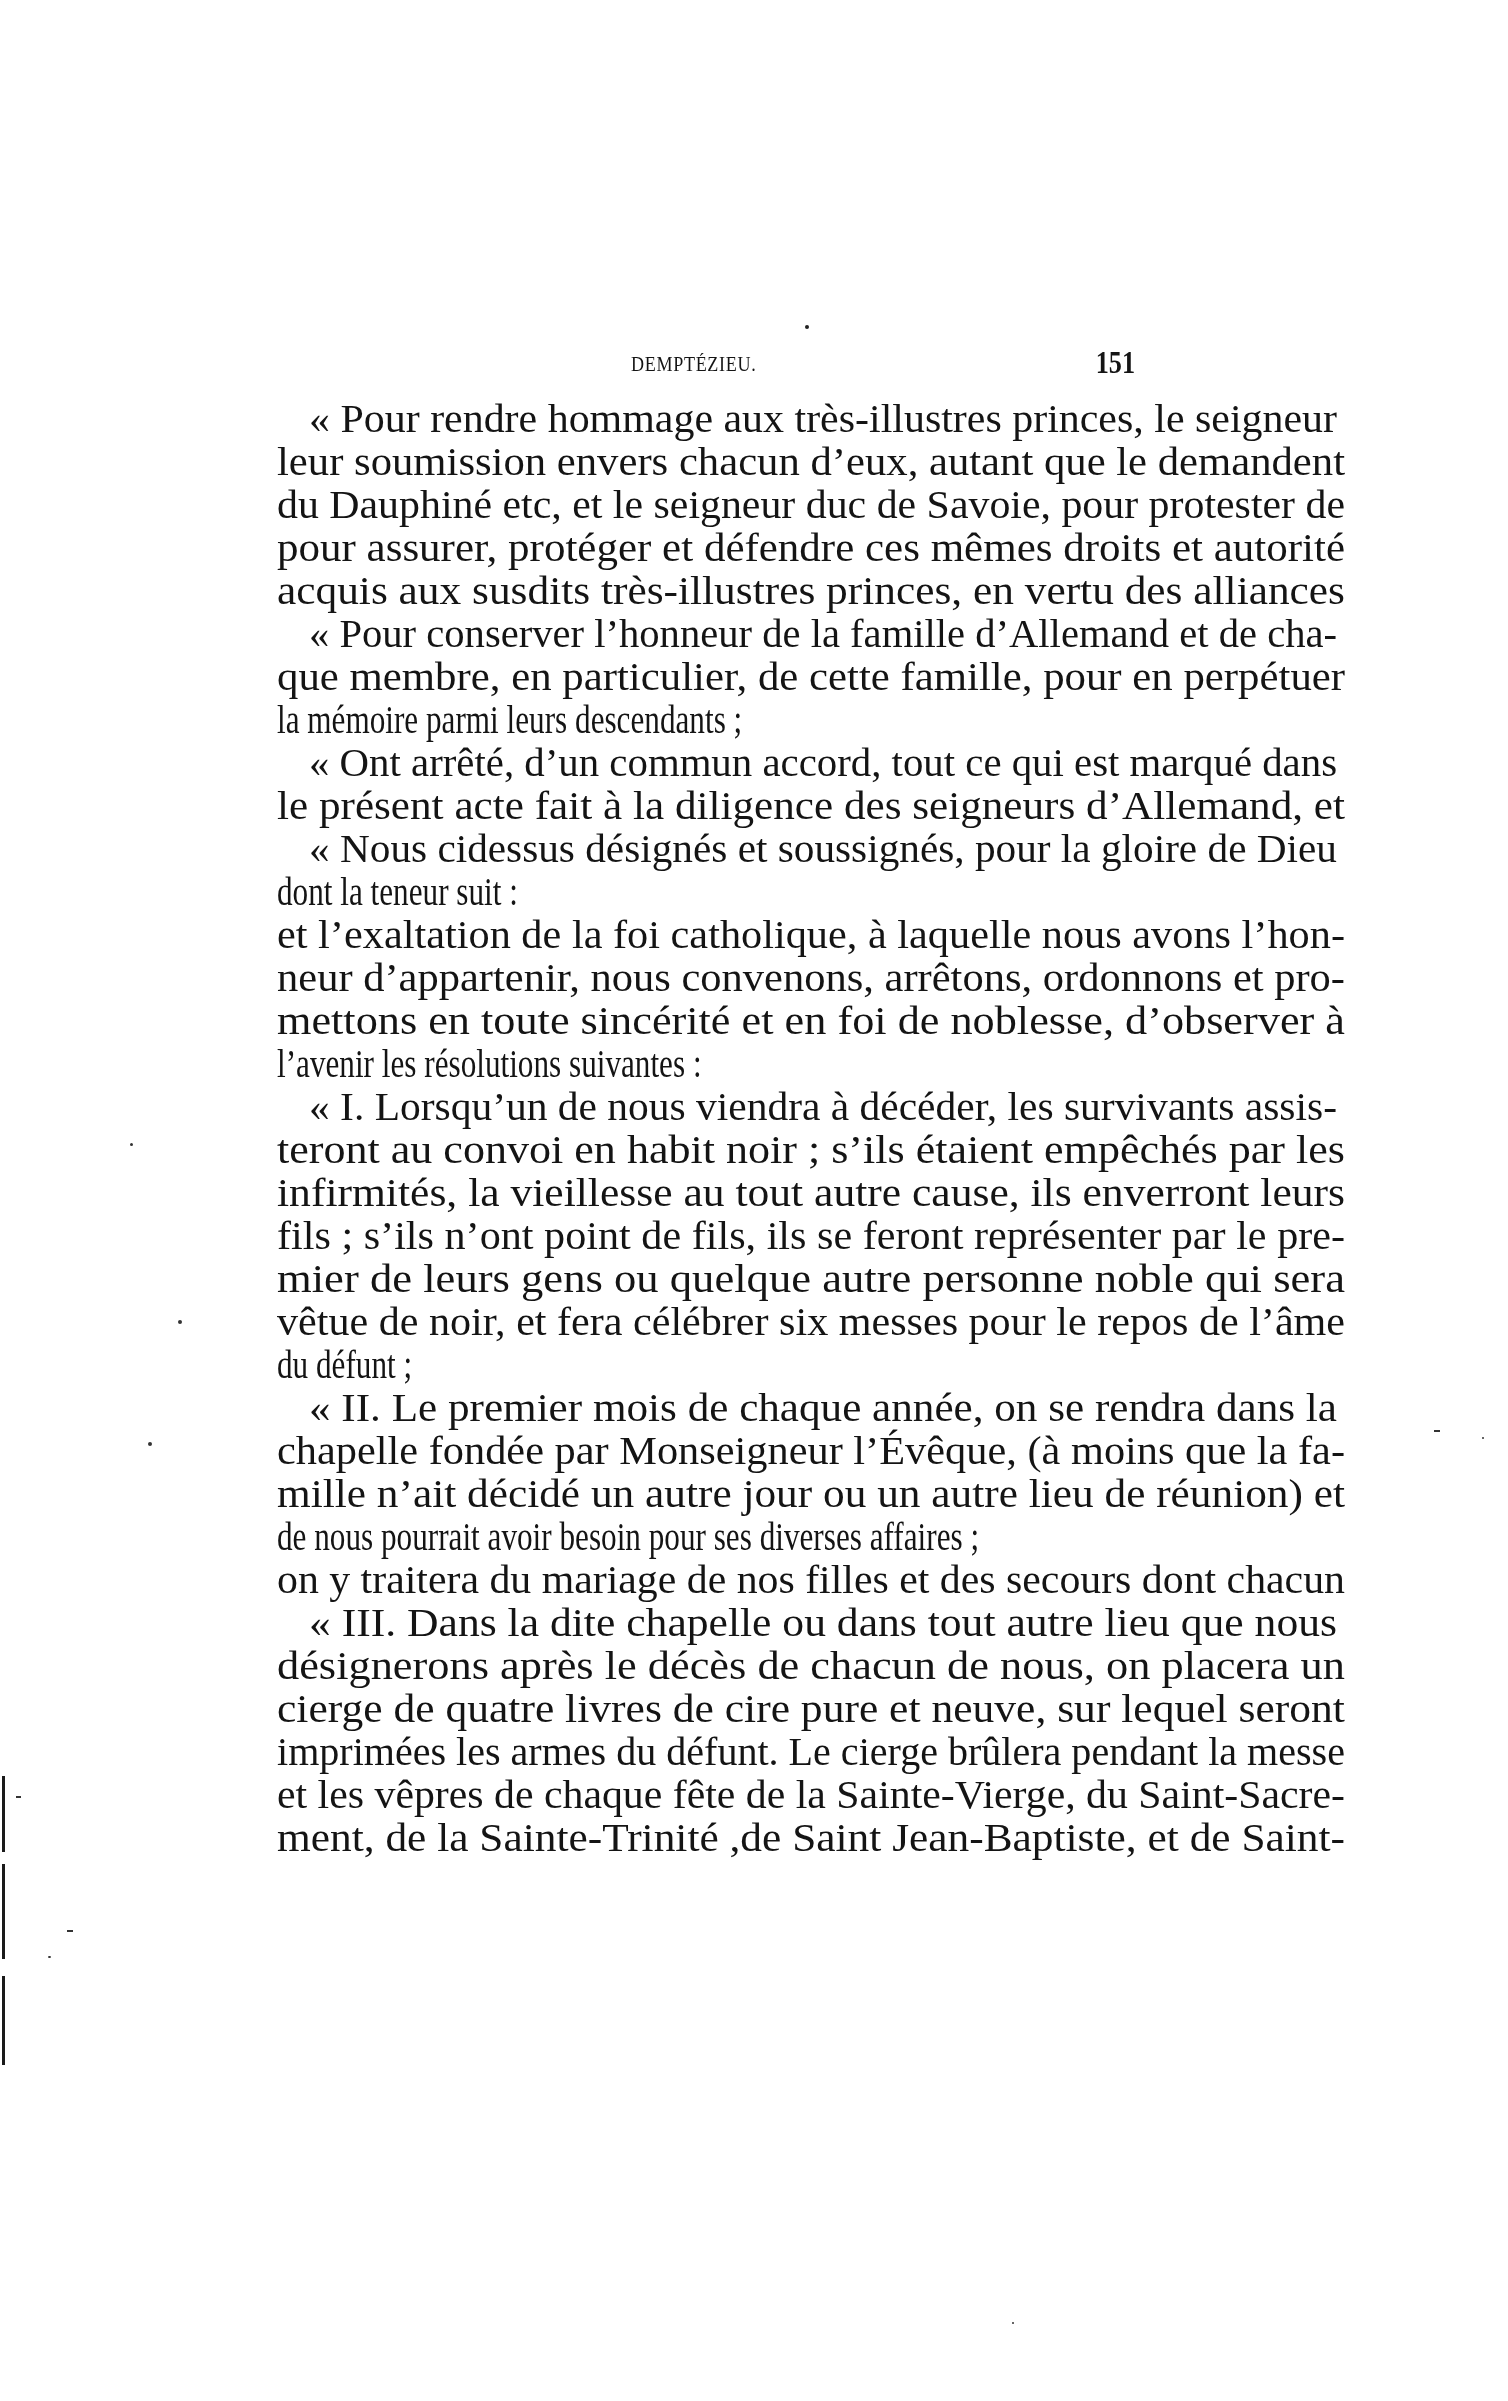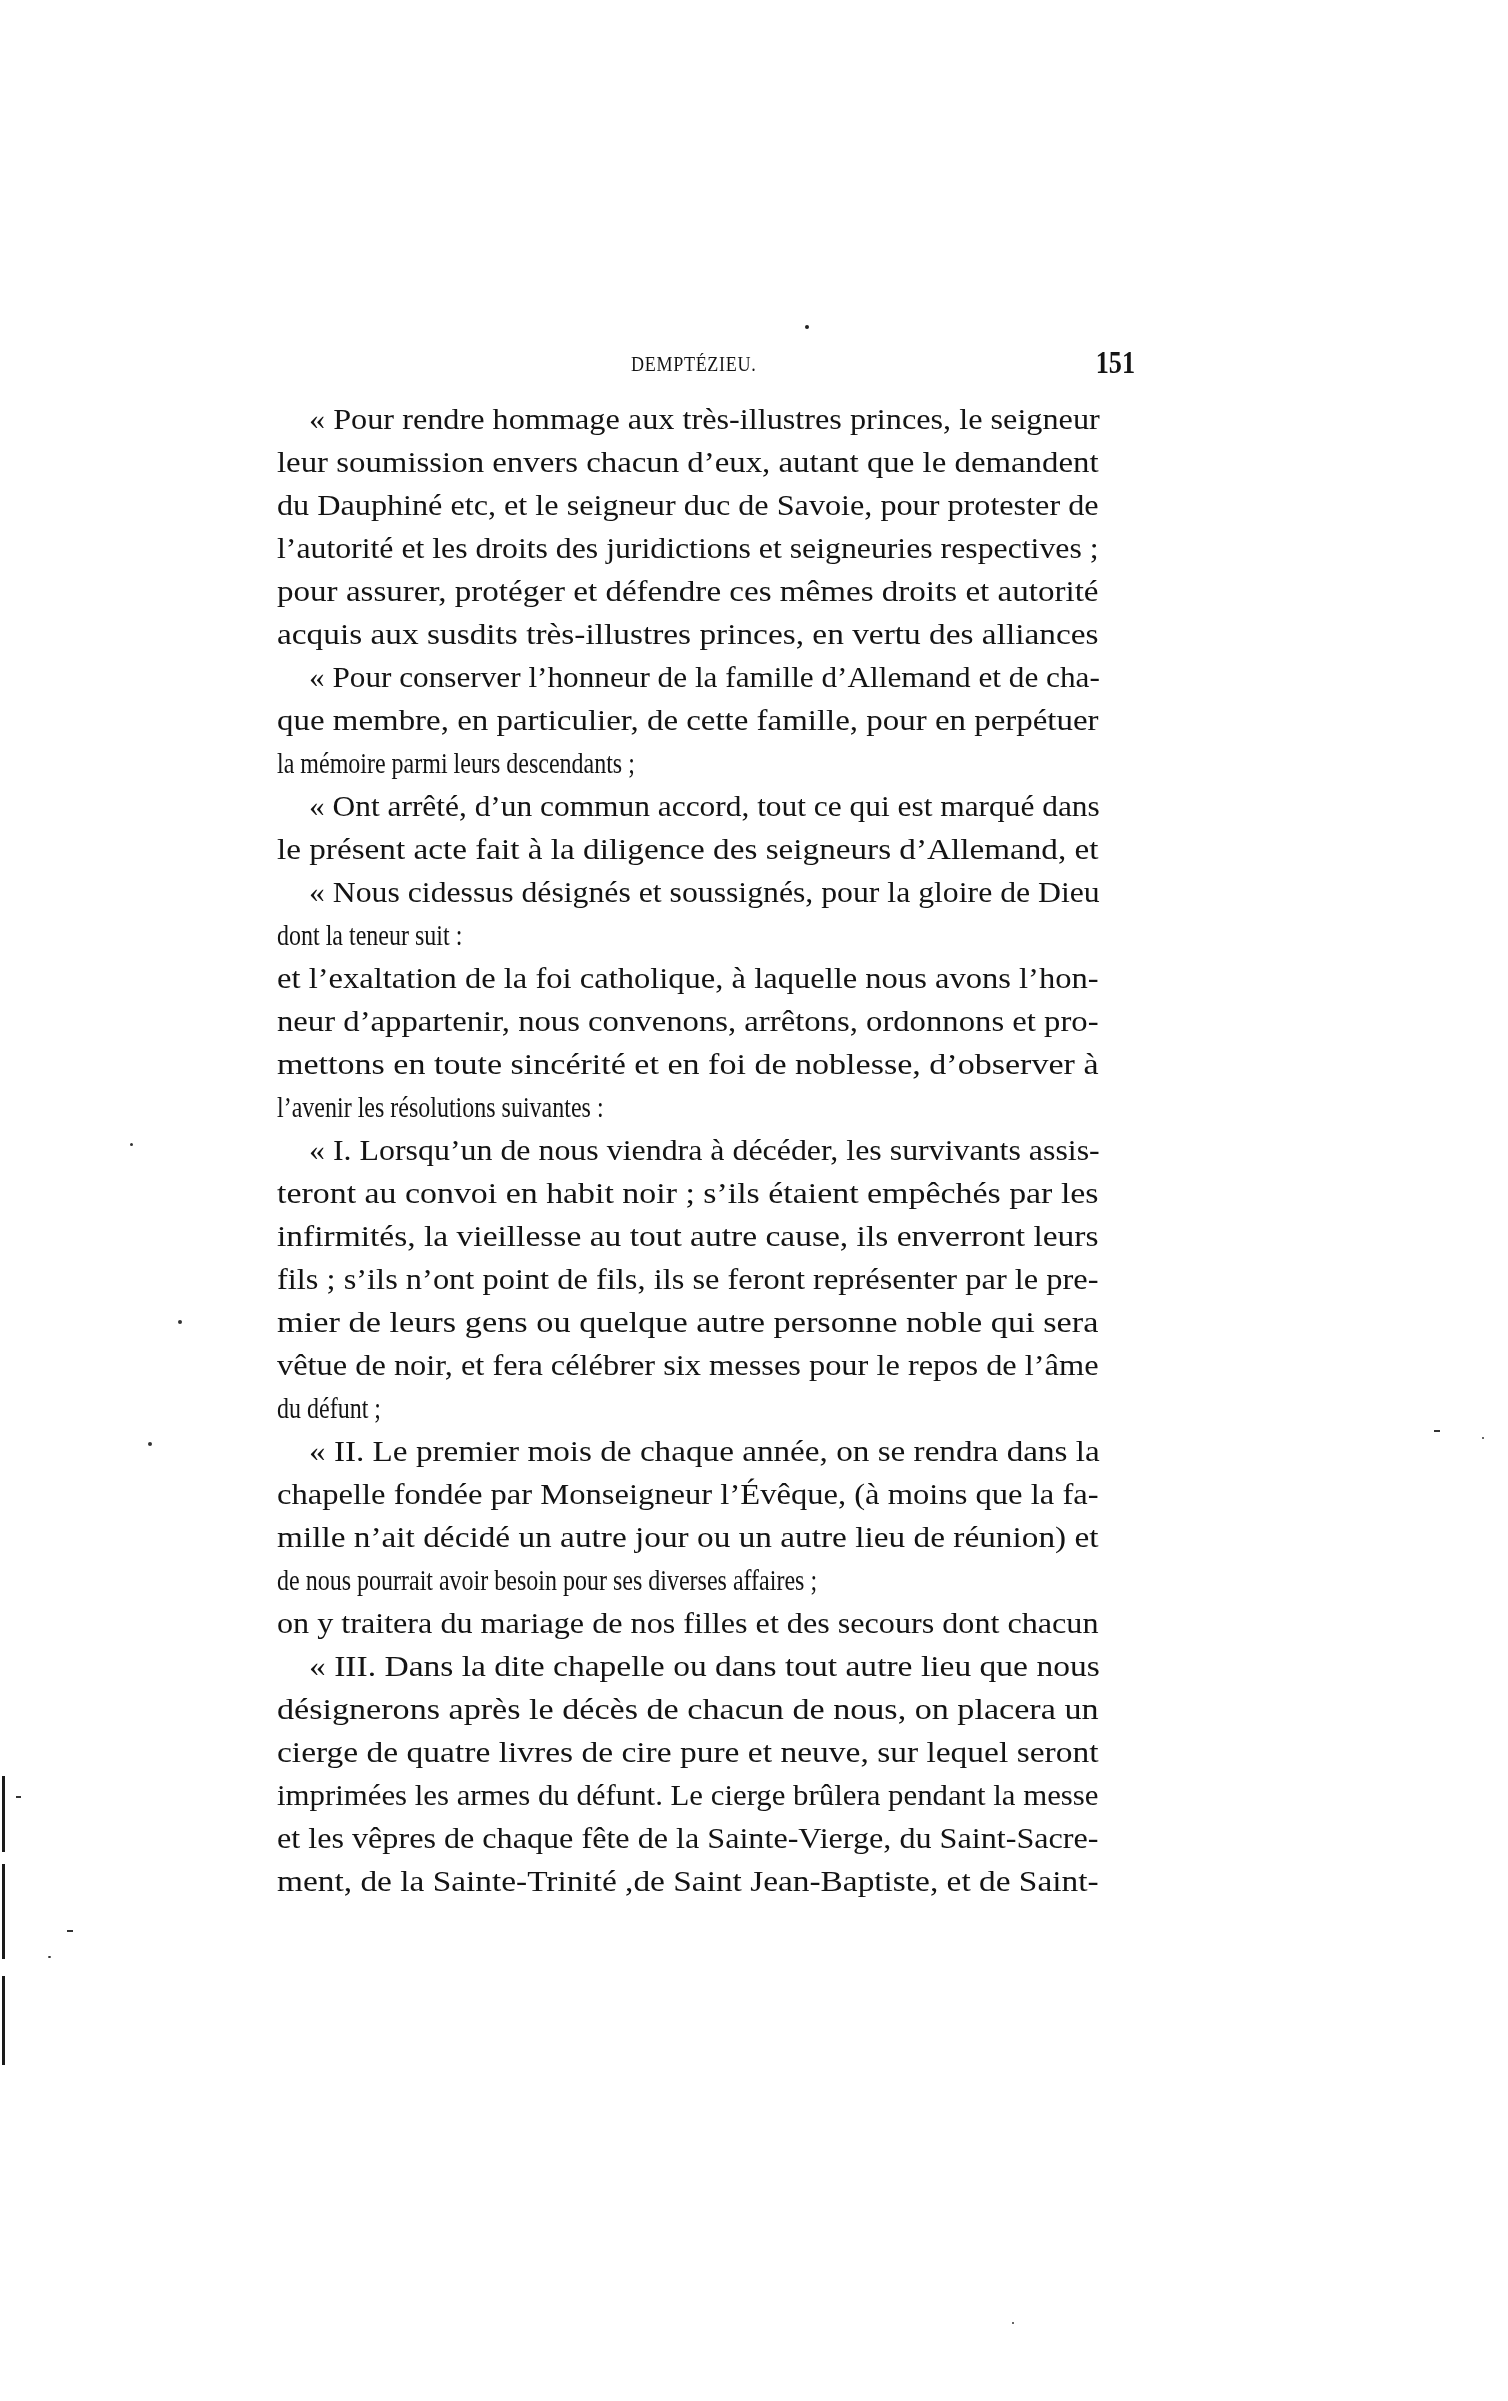--- a/index.html
+++ b/index.html
@@ -59,21 +59,21 @@
     .body-text {
       position: absolute;
       left: 277px;
       top: 397px;
       width: 858px;
     }
     .line {
       display: block;
       height: 43px;
       line-height: 43px;
-      font-size: 30px;
+      font-size: 39px;
       white-space: nowrap;
       overflow: visible;
     }
     .line-inner {
       display: inline-block;
       transform-origin: left center;
       white-space: nowrap;
     }
     .indent {
       padding-left: 32px;
@@ -111,21 +111,20 @@
 
   <div class="running-head">
     <span class="running-title">DEMPTÉZIEU.</span>
     <span class="page-number">151</span>
   </div>
 
   <div class="body-text" id="body-text">
       <div class="line indent"><span class="line-inner" style="transform: scaleX(1.075);">« Pour rendre hommage aux très-illustres princes, le seigneur</span></div>
       <div class="line"><span class="line-inner" style="transform: scaleX(1.0945);">leur soumission envers chacun d’eux, autant que le demandent</span></div>
       <div class="line"><span class="line-inner" style="transform: scaleX(1.0731);">du Dauphiné etc, et le seigneur duc de Savoie, pour protester de</span></div>
-      <div class="line"><span class="line-inner" style="transform: scaleX(1.0592);">l’autorité et les droits des juridictions et seigneuries respectives ;</span></div>
       <div class="line"><span class="line-inner" style="transform: scaleX(1.1025);">pour assurer, protéger et défendre ces mêmes droits et autorité</span></div>
       <div class="line"><span class="line-inner" style="transform: scaleX(1.1117);">acquis aux susdits très-illustres princes, en vertu des alliances</span></div>
       <div class="line indent"><span class="line-inner" style="transform: scaleX(1.0409);">« Pour conserver l’honneur de la famille d’Allemand et de cha-</span></div>
       <div class="line"><span class="line-inner" style="transform: scaleX(1.0977);">que membre, en particulier, de cette famille, pour en perpétuer</span></div>
       <div class="line"><span class="line-inner" style="transform: scaleX(0.8);">la mémoire parmi leurs descendants ;</span></div>
       <div class="line indent"><span class="line-inner" style="transform: scaleX(1.0466);">« Ont arrêté, d’un commun accord, tout ce qui est marqué dans</span></div>
       <div class="line"><span class="line-inner" style="transform: scaleX(1.1069);">le présent acte fait à la diligence des seigneurs d’Allemand, et</span></div>
       <div class="line indent"><span class="line-inner" style="transform: scaleX(1.058);">« Nous cidessus désignés et soussignés, pour la gloire de Dieu</span></div>
       <div class="line"><span class="line-inner" style="transform: scaleX(0.8);">dont la teneur suit :</span></div>
       <div class="line"><span class="line-inner" style="transform: scaleX(1.0849);">et l’exaltation de la foi catholique, à laquelle nous avons l’hon-</span></div>

